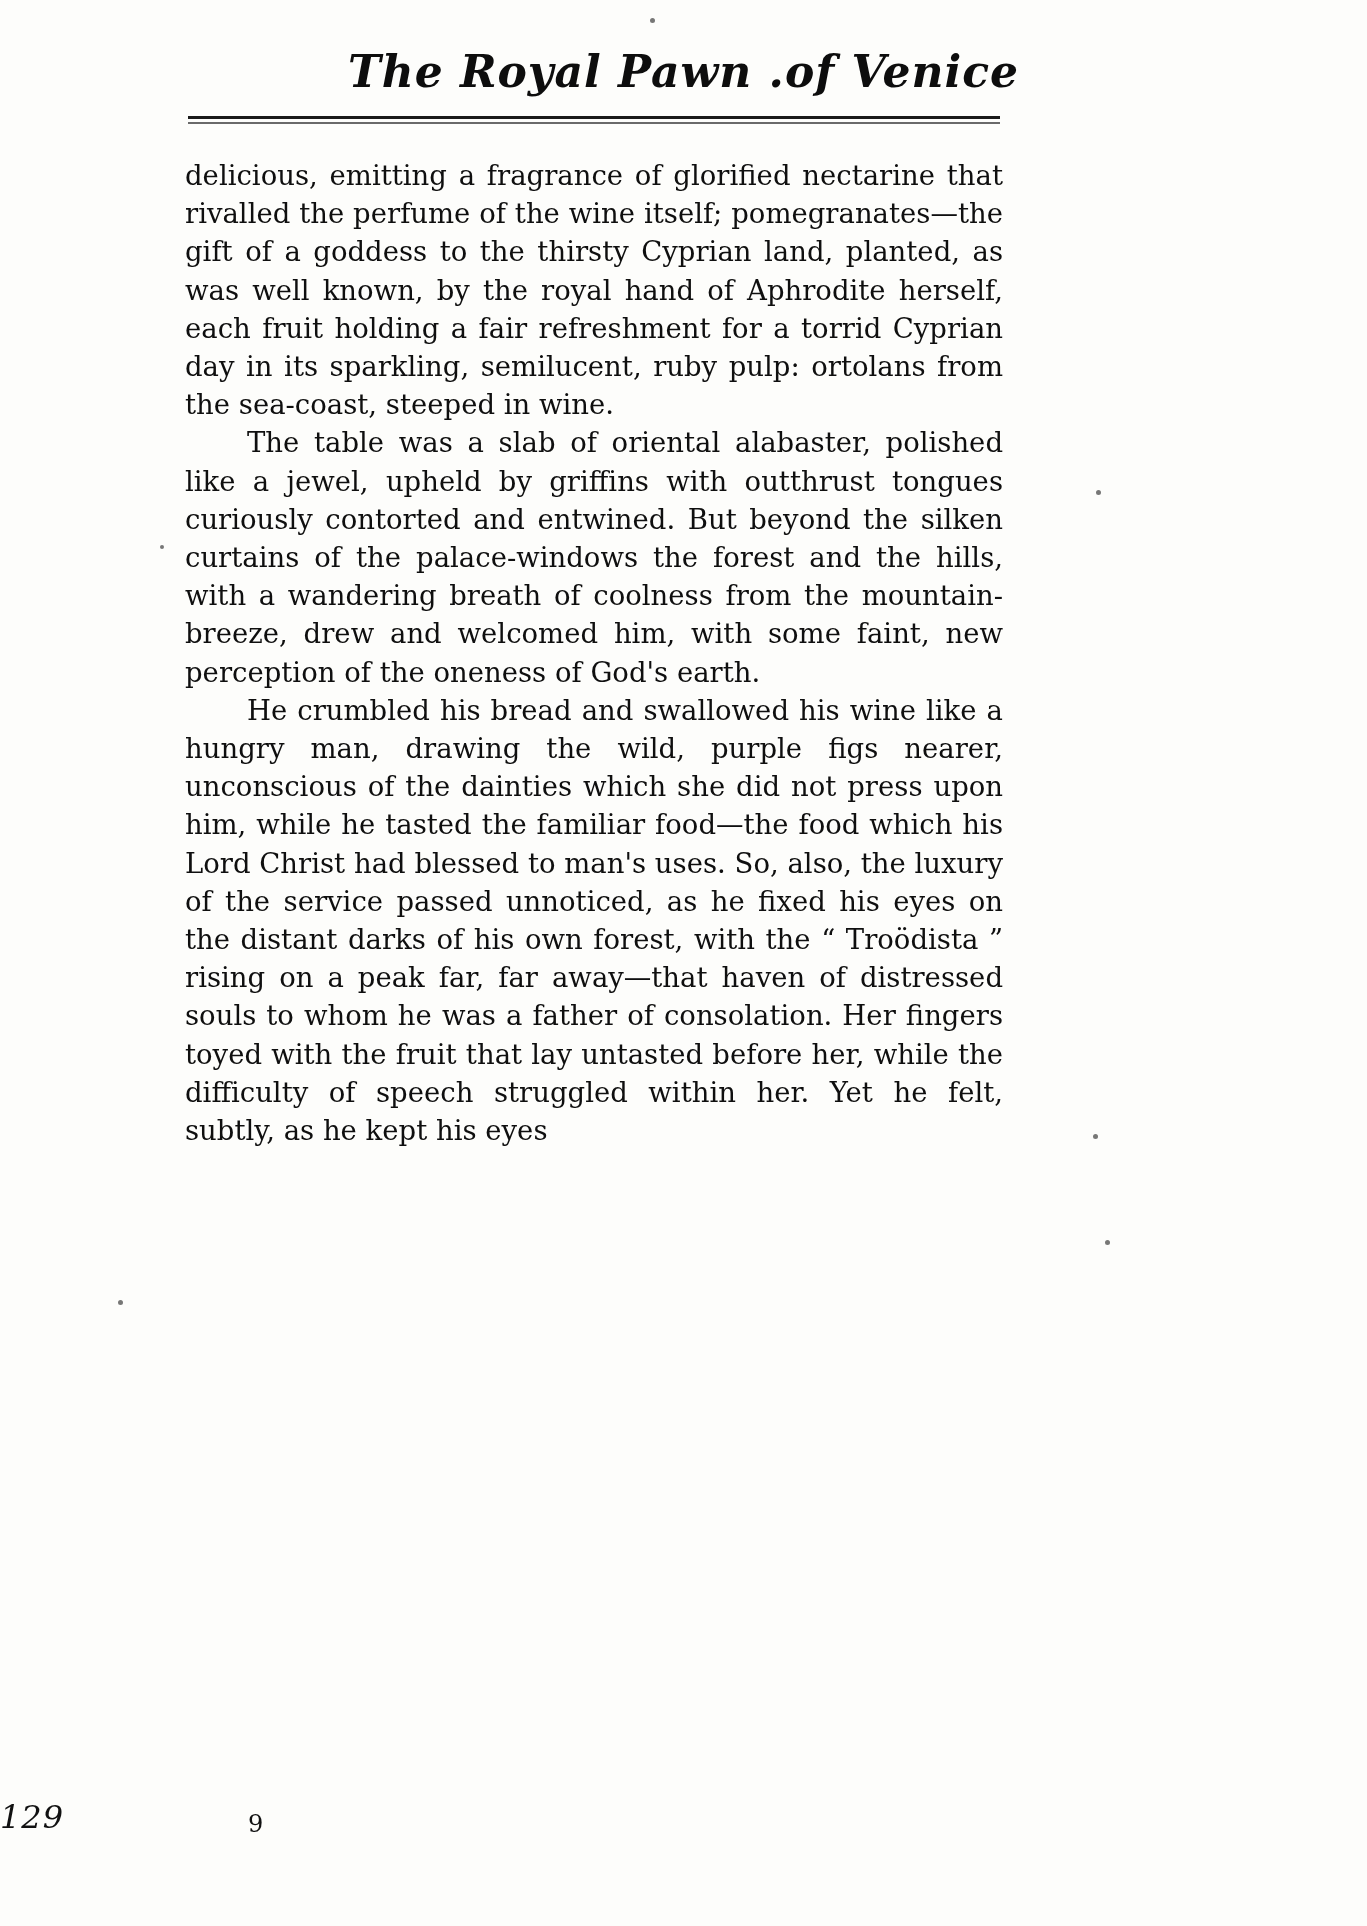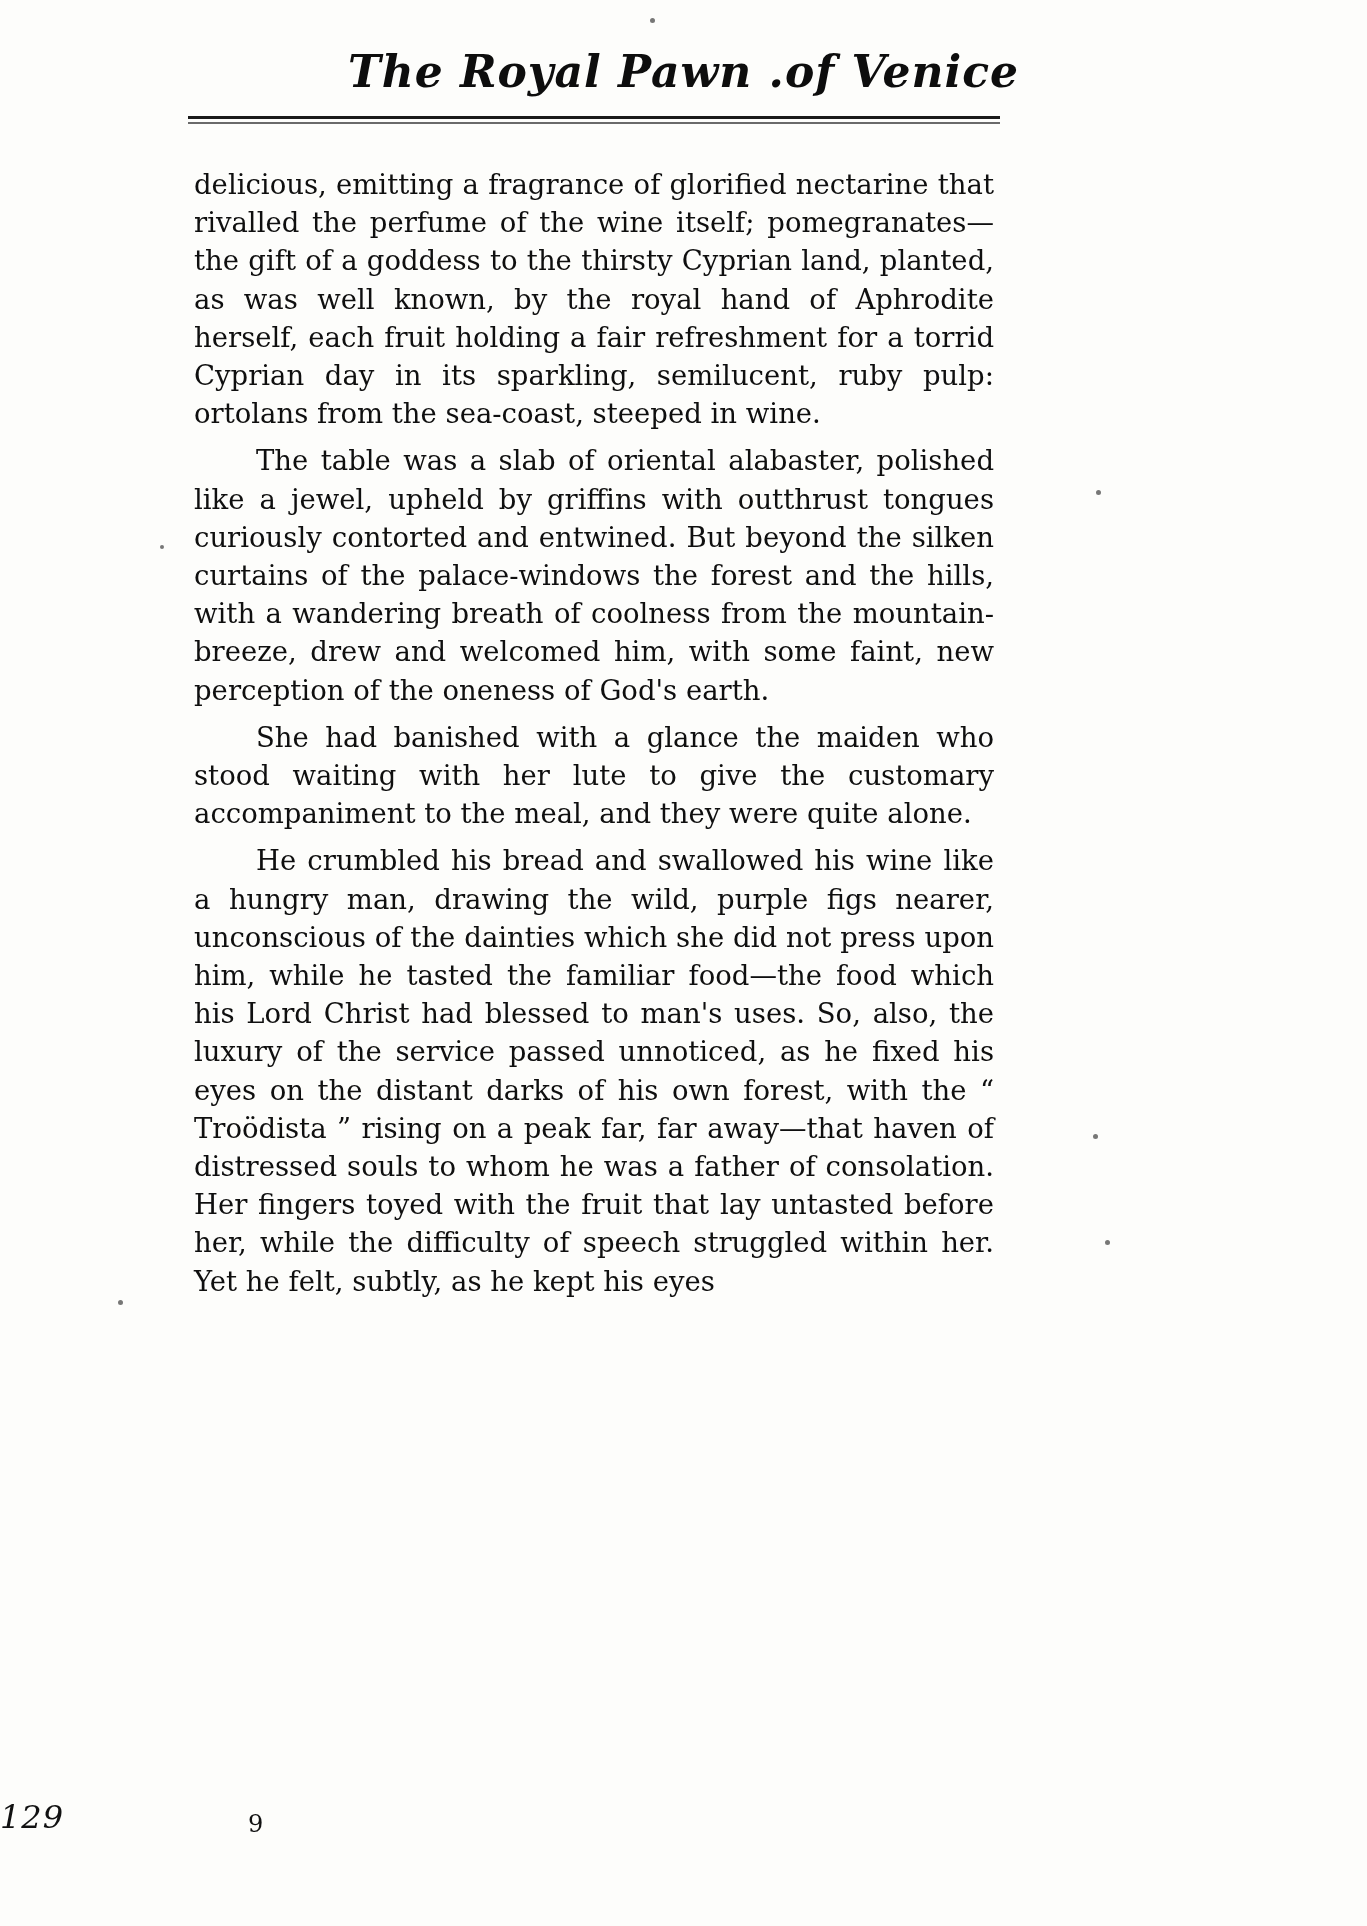--- a/index.html
+++ b/index.html
@@ -64,21 +64,21 @@
     font-size: 27.5px;
     line-height: 38.2px;
     text-align: justify;
     text-justify: inter-word;
     color: #0f0f0f;
     -webkit-hyphens: none;
     hyphens: none;
   }
 
   .body-text p {
-    margin: 9px;
+    margin: 0;
   }
 
   .body-text p.indent {
     text-indent: 62px;
   }
 
   .folio-left {
     position: absolute;
     top: 1810px;
     left: 248px;
@@ -120,21 +120,20 @@
   <div class="speck" style="top:545px;left:160px;width:4px;height:4px;"></div>
 
   <div class="running-head">The Royal Pawn .of Venice</div>
 
   <div class="head-rule"></div>
   <div class="head-rule second"></div>
 
   <div class="body-text">
     <p>delicious, emitting a fragrance of glorified nectarine that rivalled the perfume of the wine itself; pomegranates—the gift of a goddess to the thirsty Cyprian land, planted, as was well known, by the royal hand of Aphrodite herself, each fruit holding a fair refreshment for a torrid Cyprian day in its sparkling, semilucent, ruby pulp: ortolans from the sea-coast, steeped in wine.</p>
     <p class="indent">The table was a slab of oriental alabaster, polished like a jewel, upheld by griffins with outthrust tongues curiously contorted and entwined.  But beyond the silken curtains of the palace-windows the forest and the hills, with a wandering breath of coolness from the mountain-breeze, drew and welcomed him, with some faint, new perception of the oneness of God's earth.</p>
-    <p class="indent">She had banished with a glance the maiden who stood waiting with her lute to give the customary accompaniment to the meal, and they were quite alone.</p>
     <p class="indent">He crumbled his bread and swallowed his wine like a hungry man, drawing the wild, purple figs nearer, unconscious of the dainties which she did not press upon him, while he tasted the familiar food—the food which his Lord Christ had blessed to man's uses.  So, also, the luxury of the service passed unnoticed, as he fixed his eyes on the distant darks of his own forest, with the “ Troödista ” rising on a peak far, far away—that haven of distressed souls to whom he was a father of consolation. Her fingers toyed with the fruit that lay untasted before her, while the difficulty of speech struggled within her.  Yet he felt, subtly, as he kept his eyes</p>
   </div>
 
   <div class="folio-left">9</div>
 
   <div class="folio-center">129</div>
 
 </div>
 
 </body></html>

